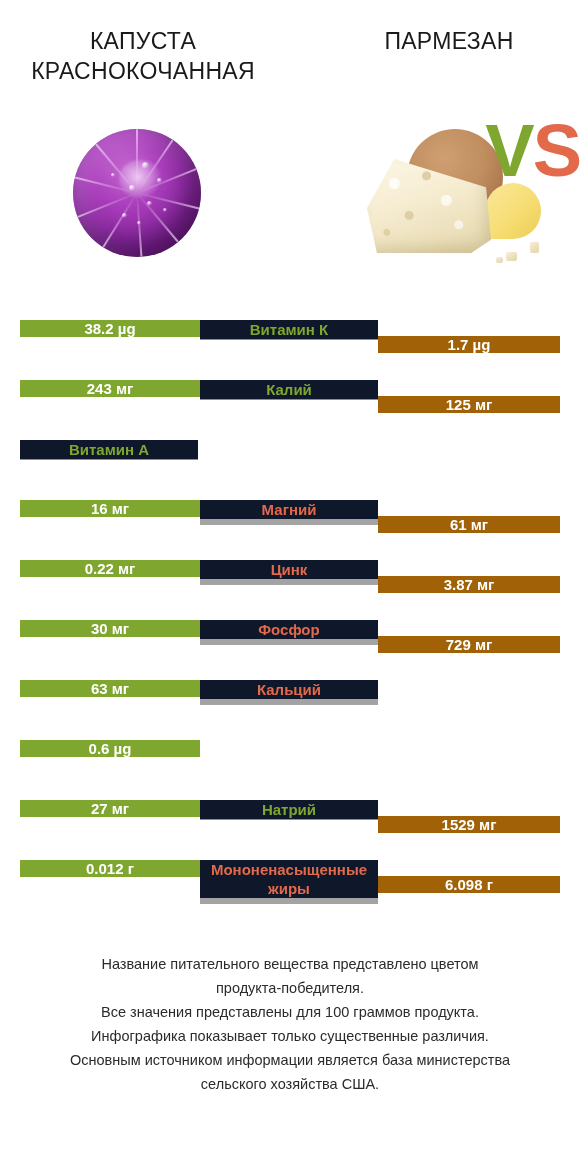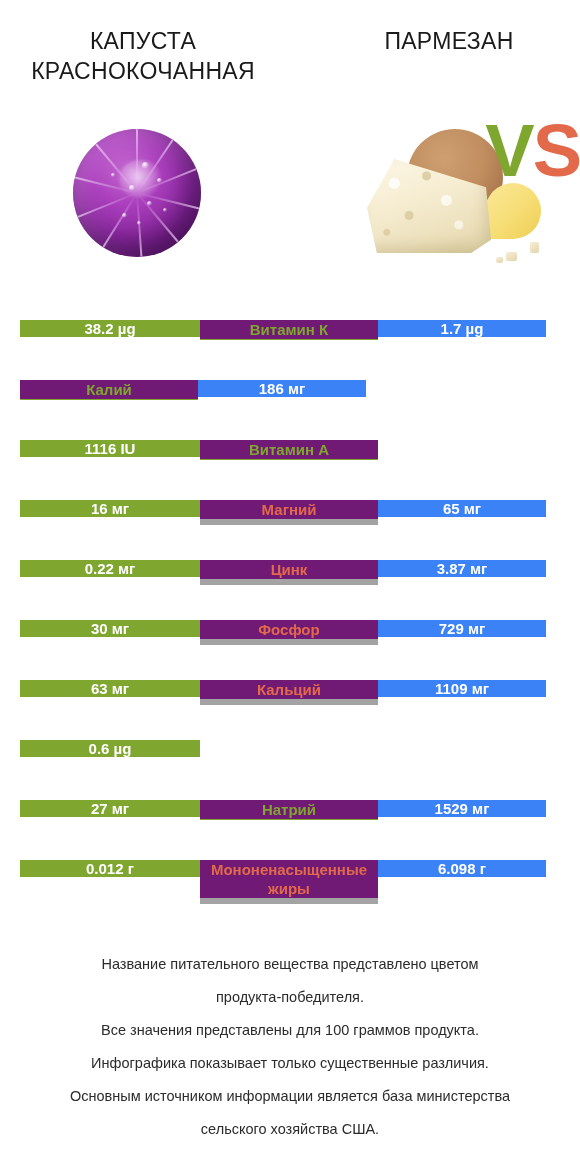--- a/index.html
+++ b/index.html
@@ -171,28 +171,29 @@
     font-size: 15px;
     font-weight: 700;
   }
   .cell.left {
     width: 180px;
     color: #ffffff;
     background: #7FA72F;
     border-bottom: 2px solid #ffffff;
   }
   .cell.right {
-    width: 168px;
+    width: 182px;
     color: #ffffff;
-    background: #3b82f6;
+    background: #a16207;
     border-bottom: 2px solid #ffffff;
+    margin-top: 16px;
   }
   .cell.mid {
     width: 178px;
-    background: #701a75;
+    background: #0f172a;
     font-size: 15px;
     font-weight: 700;
     text-align: center;
     line-height: 19px;
     white-space: nowrap;
     overflow: visible;
     position: relative;
     z-index: 1;
   }
   .cell.mid .mid-inner {
@@ -214,21 +215,21 @@
 
   
   .footer {
     margin: 22px auto 0;
     width: 520px;
     text-align: center;
     color: #2b2b2b;
     font-size: 14.5px;
     line-height: 21px;
   }
-  .footer p { margin: 12px; }
+  .footer p { margin: 3px; }
 </style>
 </head>
 <body>
 
 <div class="header">
   <div class="header-col left">
     <span class="t-line">Капуста</span>
     <span class="t-line">Краснокочанная</span>
   </div>
   <div class="header-col right">
@@ -283,39 +284,39 @@
 
   <div class="row">
     <div class="cell left">38.2 µg</div>
     <div class="cell mid">
       <span class="mid-inner mid-win-green">Витамин К</span>
     </div>
     <div class="cell right">1.7 µg</div>
   </div>
 
   <div class="row">
+    <div class="cell left">243 мг</div>
     <div class="cell mid">
       <span class="mid-inner mid-win-green">Калий</span>
     </div>
-    <div class="cell right">186 мг</div>
+    <div class="cell right">125 мг</div>
   </div>
 
   <div class="row">
-    <div class="cell left">1116 IU</div>
     <div class="cell mid">
       <span class="mid-inner mid-win-green">Витамин А</span>
     </div>
   </div>
 
   <div class="row win-orange">
     <div class="cell left">16 мг</div>
     <div class="cell mid">
       <span class="mid-inner mid-win-orange">Магний</span>
     </div>
-    <div class="cell right">65 мг</div>
+    <div class="cell right">61 мг</div>
   </div>
 
   <div class="row win-orange">
     <div class="cell left">0.22 мг</div>
     <div class="cell mid">
       <span class="mid-inner mid-win-orange">Цинк</span>
     </div>
     <div class="cell right">3.87 мг</div>
   </div>
 
@@ -325,21 +326,20 @@
       <span class="mid-inner mid-win-orange">Фосфор</span>
     </div>
     <div class="cell right">729 мг</div>
   </div>
 
   <div class="row win-orange">
     <div class="cell left">63 мг</div>
     <div class="cell mid">
       <span class="mid-inner mid-win-orange">Кальций</span>
     </div>
-    <div class="cell right">1109 мг</div>
   </div>
 
   <div class="row win-orange">
     <div class="cell left">0.6 µg</div>
   </div>
 
   <div class="row">
     <div class="cell left">27 мг</div>
     <div class="cell mid">
       <span class="mid-inner mid-win-green">Натрий</span>

